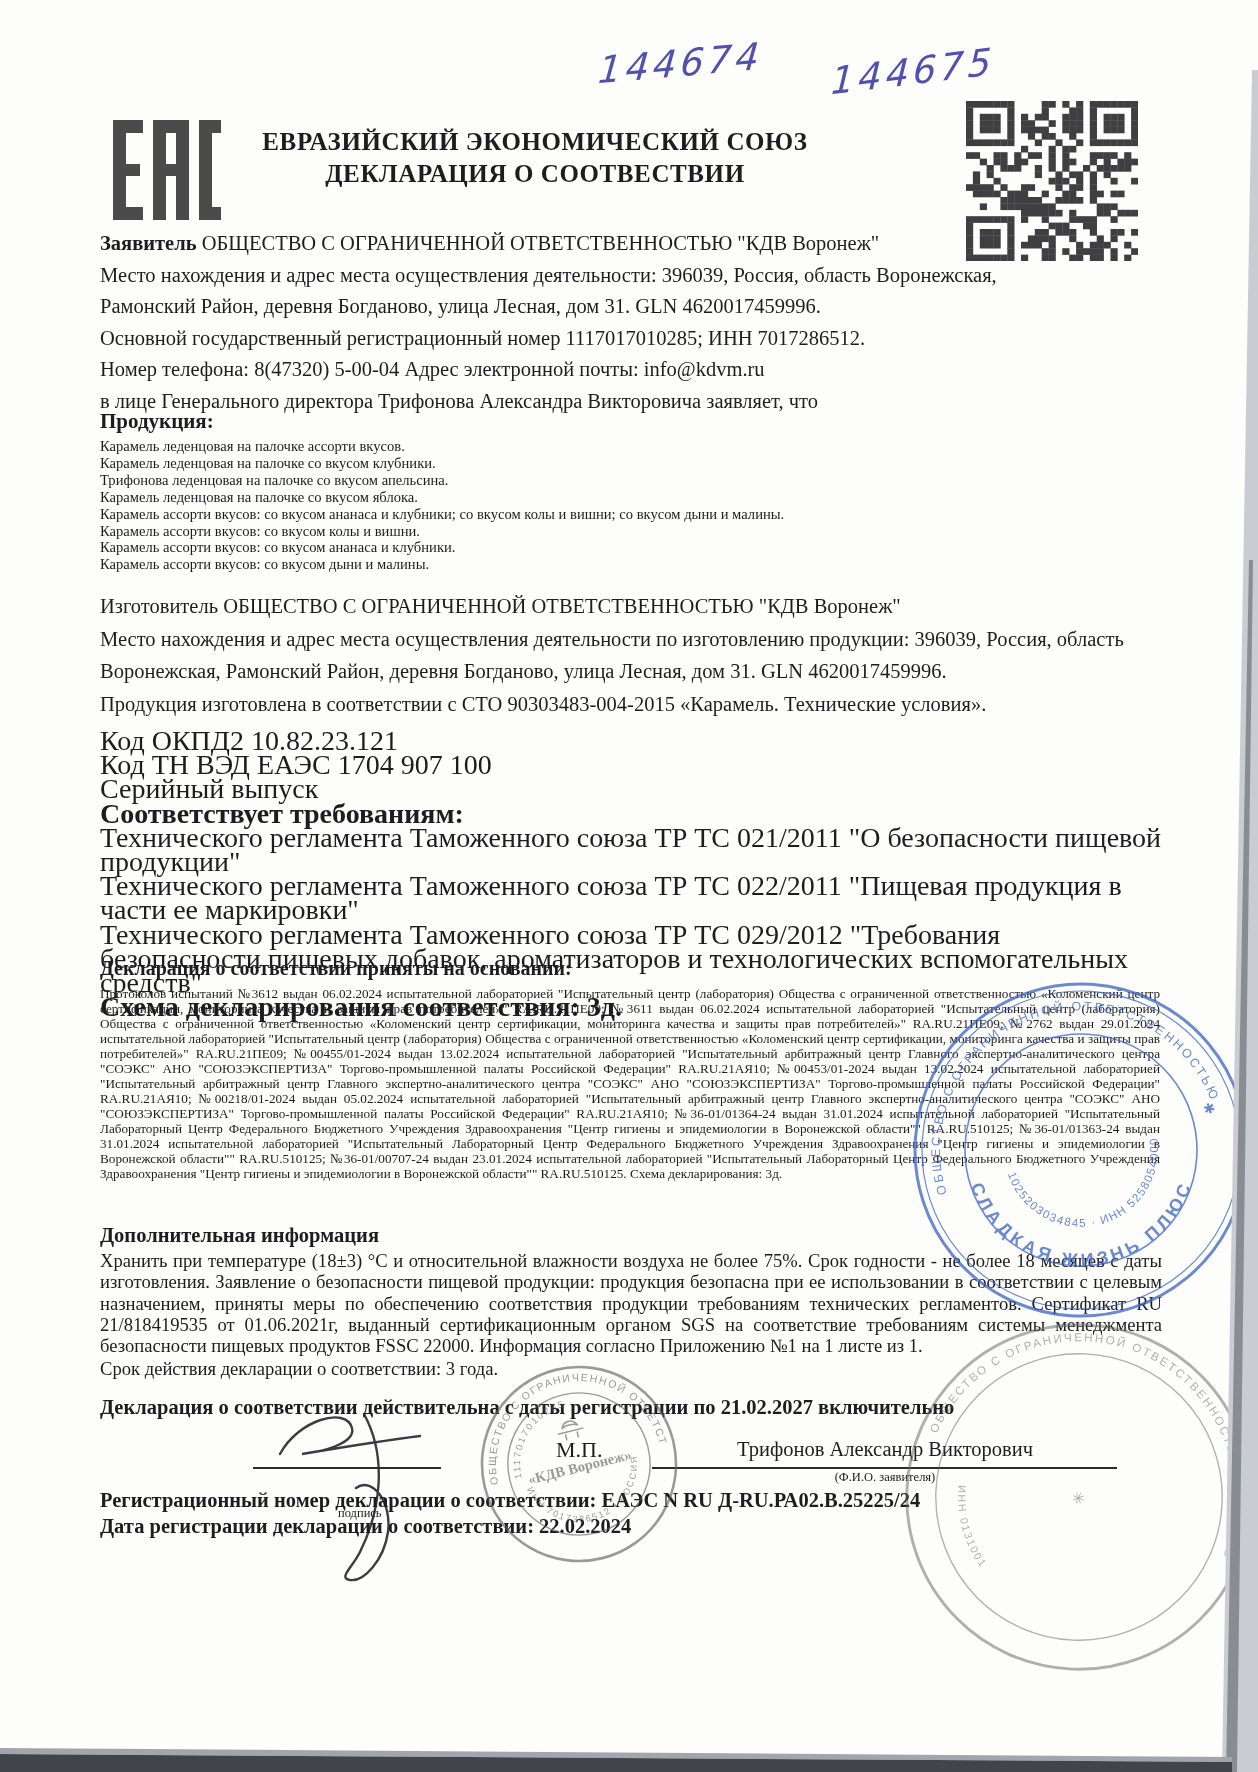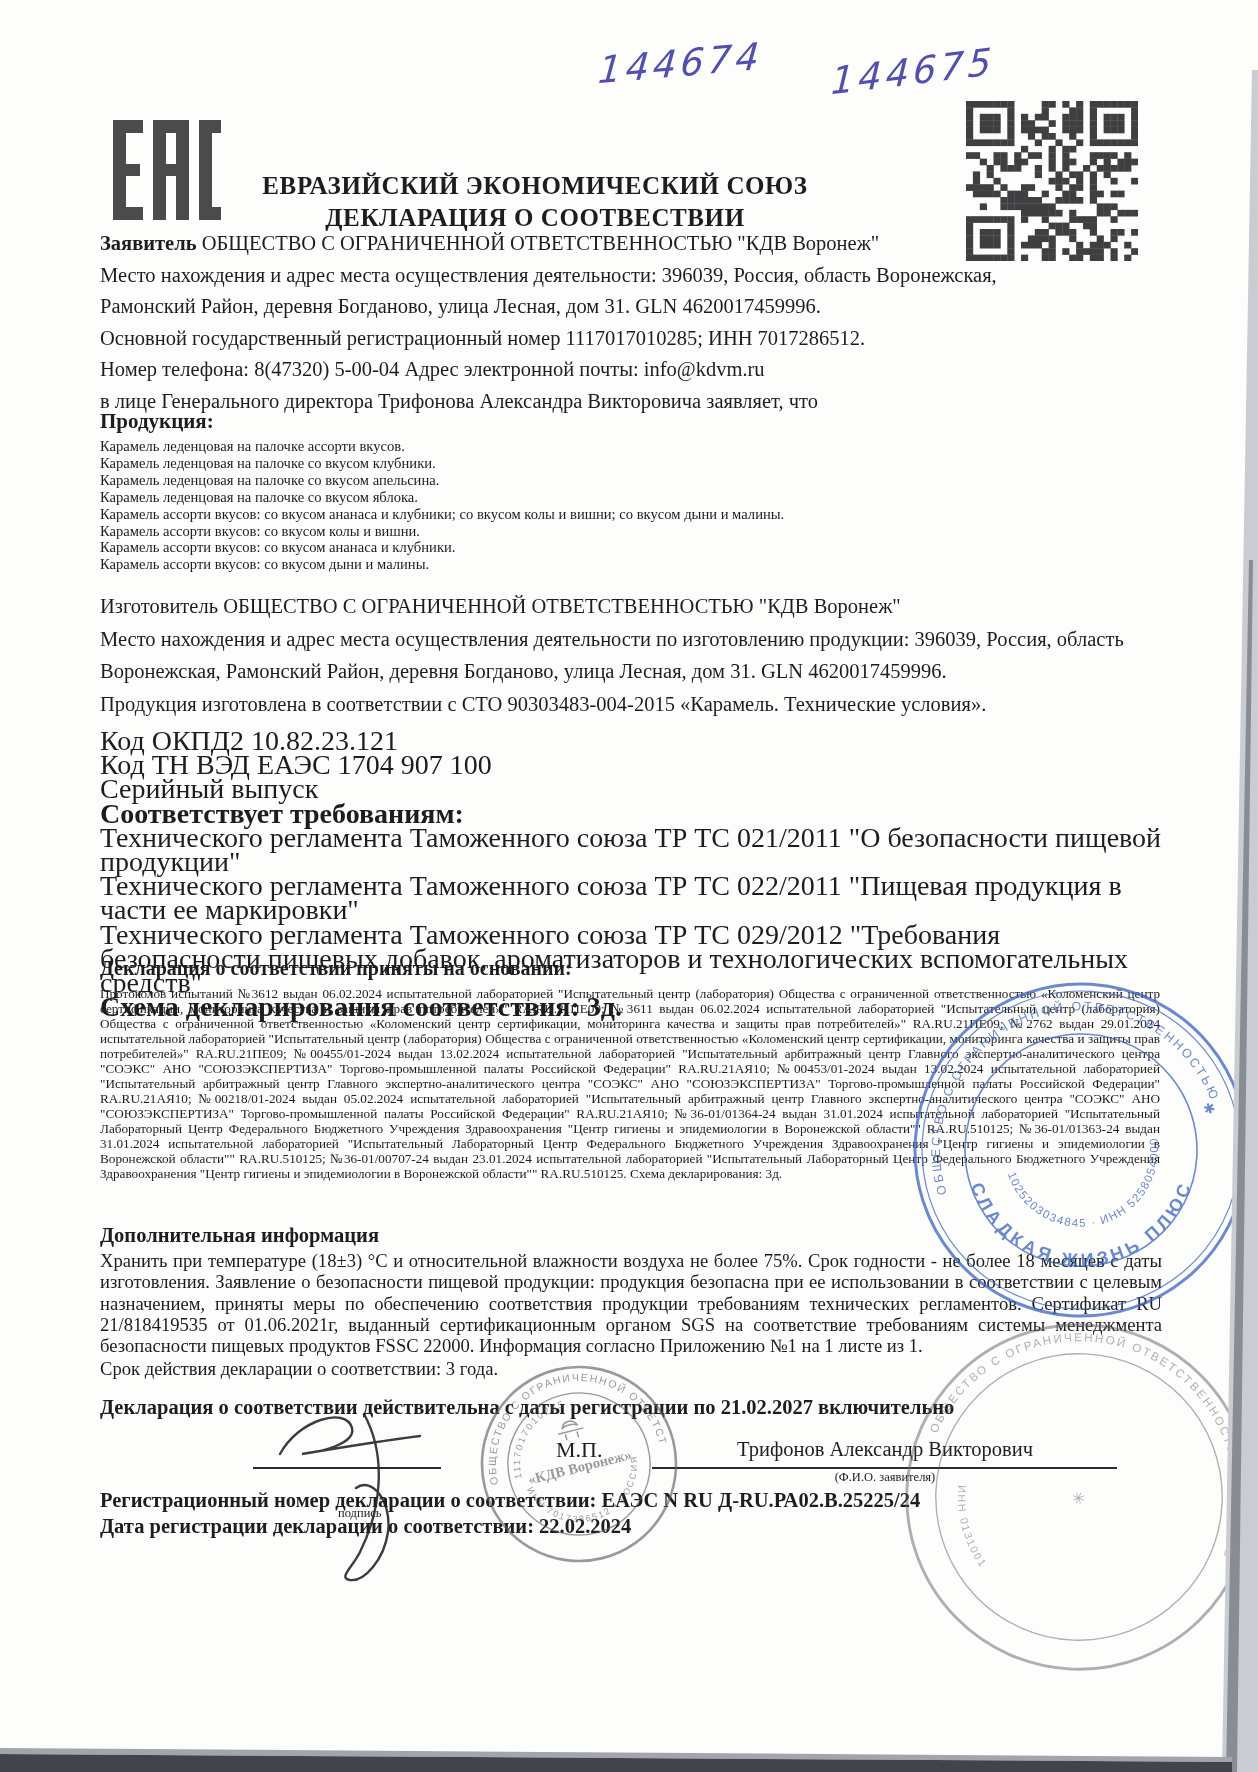--- a/index.html
+++ b/index.html
@@ -6,21 +6,21 @@
   .page{position:relative;width:1258px;height:1772px;background:#fdfdfc;overflow:hidden;
         font-family:"Liberation Serif","DejaVu Serif",serif;color:#1d1d1f;}
   .abs{position:absolute;}
   .b{font-weight:bold;}
   .doc-text{font-size:20.5px;line-height:31.5px;}
   .handwritten{font-family:"DejaVu Sans",sans-serif;font-style:italic;font-weight:500;
         color:#5150ae;font-size:37px;letter-spacing:4px;}
   .hw1{display:inline-block;transform:rotate(-5deg) skewX(-10deg);}
   .hw2{display:inline-block;transform:rotate(-7deg) skewX(-10deg) translateY(8px);margin-left:52px;}
   .title{left:235px;top:126px;width:600px;text-align:center;font-weight:bold;
-         font-size:25px;line-height:32px;letter-spacing:0.6px;margin-top:44px;}
+         font-size:25px;line-height:32px;letter-spacing:0.6px;}
   .sec-applicant{left:100px;top:228px;width:1066px;}
   .products-heading{left:100px;top:409px;font-size:21px;font-weight:bold;}
   .sec-products{left:100px;top:438px;width:1066px;font-size:14.6px;line-height:16.9px;}
   .sec-manufacturer{left:100px;top:590px;width:1066px;font-size:20.5px;line-height:32.5px;}
   .sec-codes{left:100px;top:729px;width:1066px;font-size:28px;line-height:24.2px;}
   .basis-heading{left:100px;top:957px;font-size:20px;font-weight:bold;}
   .sec-basis{left:100px;top:986px;width:1060px;font-size:13.2px;line-height:15px;text-align:justify;}
   .addinfo-heading{left:100px;top:1224px;font-size:20.5px;font-weight:bold;}
   .sec-addinfo{left:100px;top:1250px;width:1062px;font-size:18.6px;line-height:21.3px;text-align:justify;}
   .addinfo-validity{margin-top:2px;text-align:left;}
@@ -390,21 +390,21 @@
     <div>Рамонский Район, деревня Богданово, улица Лесная, дом 31. GLN 4620017459996.</div>
     <div>Основной государственный регистрационный номер 1117017010285; ИНН 7017286512.</div>
     <div>Номер телефона: 8(47320) 5-00-04 Адрес электронной почты: info@kdvm.ru</div>
     <div>в лице Генерального директора Трифонова Александра Викторовича заявляет, что</div>
   </div>
 
   <div class="abs products-heading">Продукция:</div>
   <div class="abs sec-products">
     <div>Карамель леденцовая на палочке ассорти вкусов.</div>
     <div>Карамель леденцовая на палочке со вкусом клубники.</div>
-    <div>Карамель леденцовая на палочке со вкусом апельсина.</div>
+    <div>Трифонова леденцовая на палочке со вкусом апельсина.</div>
     <div>Карамель леденцовая на палочке со вкусом яблока.</div>
     <div>Карамель ассорти вкусов: со вкусом ананаса и клубники; со вкусом колы и вишни; со вкусом дыни и малины.</div>
     <div>Карамель ассорти вкусов: со вкусом колы и вишни.</div>
     <div>Карамель ассорти вкусов: со вкусом ананаса и клубники.</div>
     <div>Карамель ассорти вкусов: со вкусом дыни и малины.</div>
   </div>
 
   <div class="abs sec-manufacturer">
     <div><span>Изготовитель</span> <span>ОБЩЕСТВО С ОГРАНИЧЕННОЙ ОТВЕТСТВЕННОСТЬЮ "КДВ Воронеж"</span></div>
     <div>Место нахождения и адрес места осуществления деятельности по изготовлению продукции: 396039, Россия, область</div>

